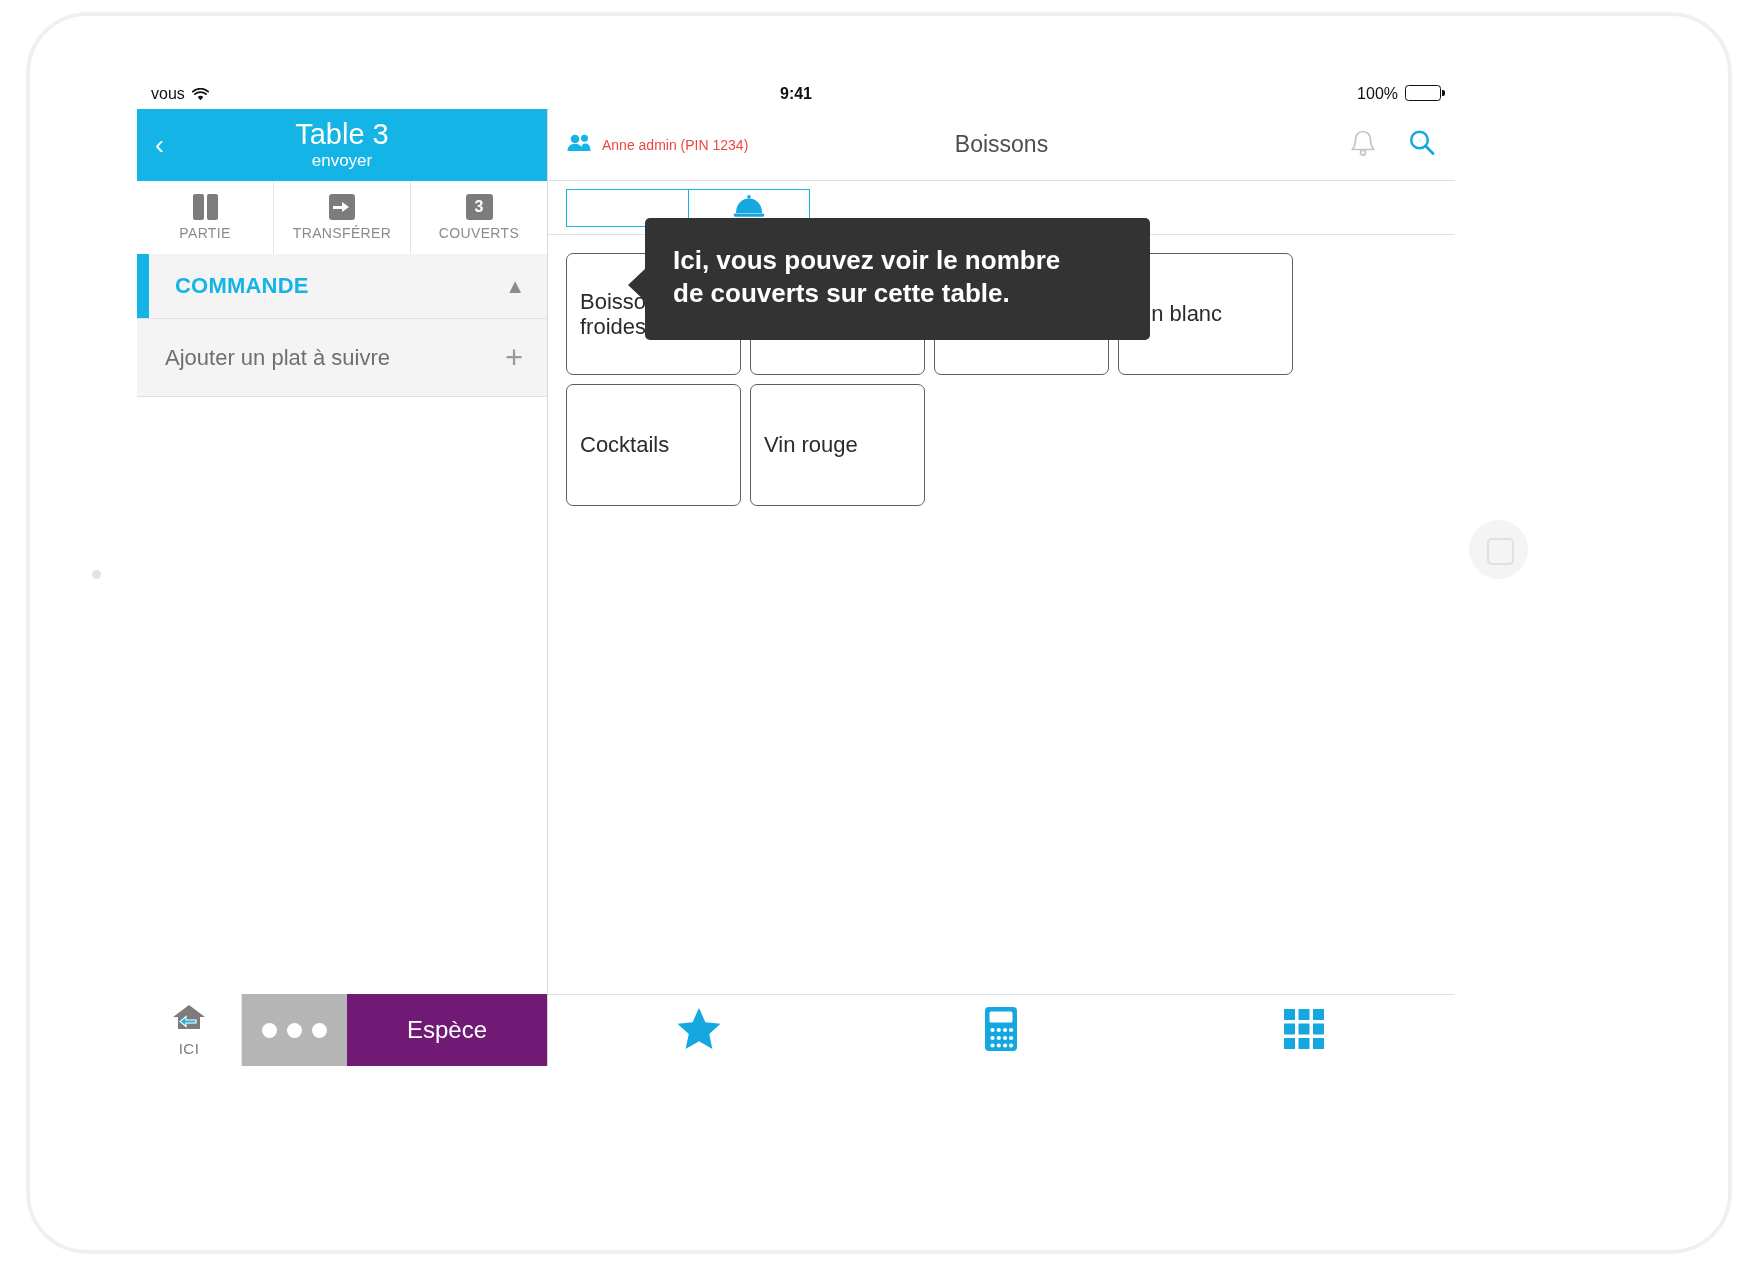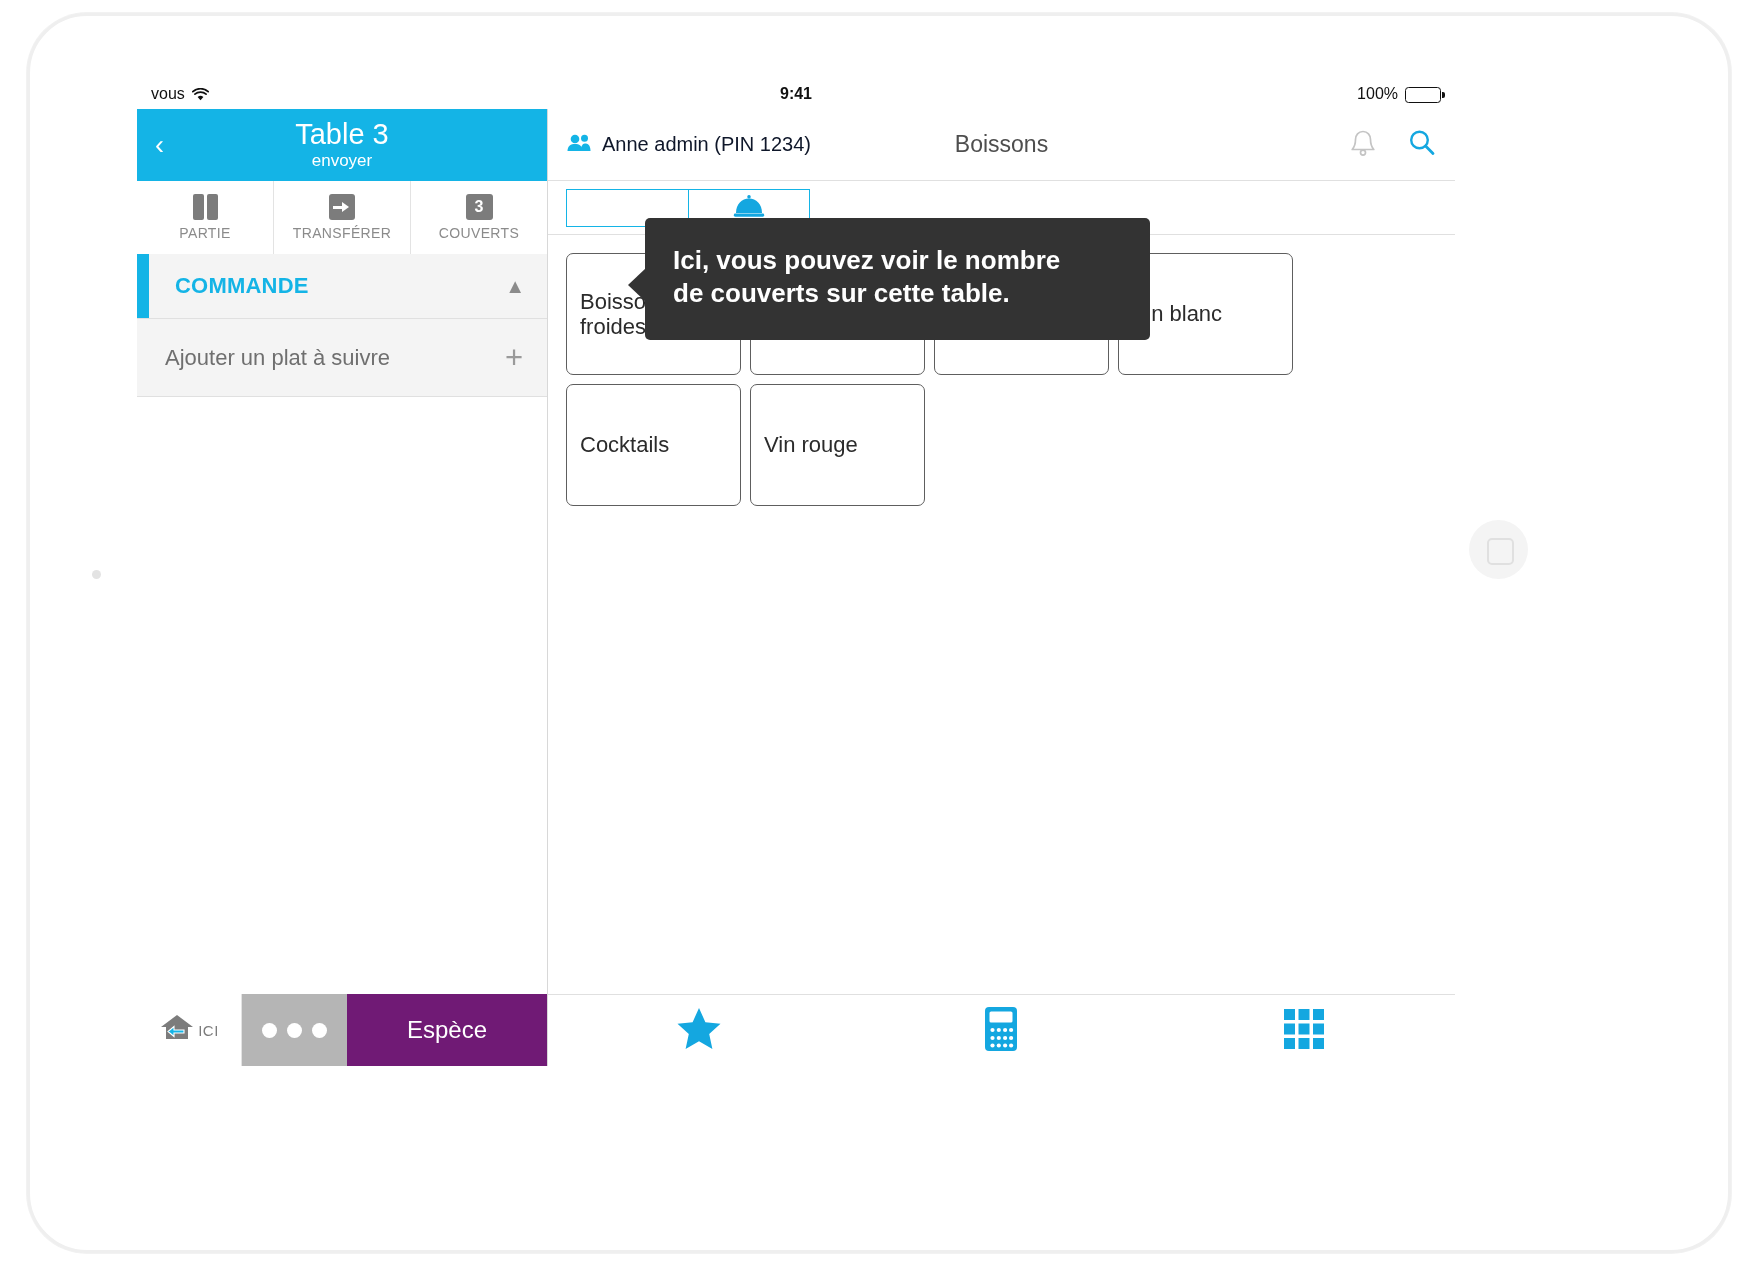--- a/index.html
+++ b/index.html
@@ -66,21 +66,21 @@
     left: 0; top: 0;
     width: 100%; height: 31px;
     background: #ffffff;
     display: flex;
     align-items: center;
     font-size: 16px;
     color: #111;
   }
   .sb-left { position: absolute; left: 14px; display: flex; align-items: center; gap: 7px; }
   .sb-center { position: absolute; left: 0; width: 100%; text-align: center; font-weight: bold; font-size: 16px; }
-  .sb-right { position: absolute; right: 14px; display: flex; align-items: flex-end; gap: 7px; font-size: 16px; }
+  .sb-right { position: absolute; right: 14px; display: flex; align-items: flex-start; gap: 7px; font-size: 16px; }
   .wifi-icon { display: inline-block; width: 17px; height: 13px; }
   .battery {
     width: 36px; height: 16px;
     border: 1.6px solid #111;
     border-radius: 3.5px;
     position: relative;
     padding: 1.6px;
   }
   .battery::after {
     content: "";
@@ -191,21 +191,21 @@
     padding: 0 24px 0 28px;
   }
   #add-course-label { flex: 1; font-size: 22px; color: #6f6f6f; }
   #add-course-plus { font-size: 31px; color: #9a9a9a; line-height: 1; font-weight: 400; }
 
   #order-body { flex: 1; background: #ffffff; }
 
   #left-bottom-bar { height: 72px; flex: none; display: flex; background: #ffffff; }
   #btn-ici {
     width: 105px;
-    display: flex; flex-direction: row;
+    display: flex; flex-direction: column;
     align-items: center; justify-content: center;
     gap: 3px; background: #ffffff;
     border-right: 1px solid #e3e3e3;
   }
   #ici-label { font-size: 15px; color: #7c7c7c; letter-spacing: 0.5px; }
   #btn-more {
     width: 105px; background: #b5b5b5;
     display: flex; align-items: center; justify-content: center; gap: 10px;
   }
   #btn-more span { width: 15px; height: 15px; border-radius: 50%; background: #ffffff; display: block; }
@@ -225,21 +225,21 @@
 
   #right-header {
     height: 72px; flex: none;
     background: #ffffff;
     border-bottom: 1px solid #e0e0e0;
     display: flex; align-items: center;
     padding: 0 18px;
     position: relative;
   }
   #user-chip { display: flex; align-items: center; gap: 10px; }
-  #user-name { font-size: 20px; color: #0f172a; }
+  #user-name { font-size: 14px; color: #ef4444; }
   #right-title {
     position: absolute; left: 0; width: 100%;
     text-align: center;
     font-size: 23px; color: #4e4e4e;
     pointer-events: none;
   }
   #header-actions {
     margin-left: auto; display: flex; align-items: center; gap: 30px;
     position: relative; z-index: 2;
   }

